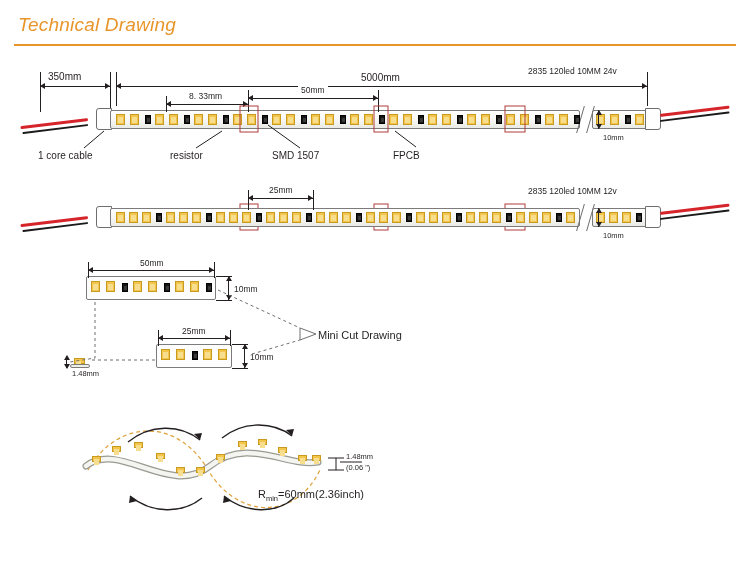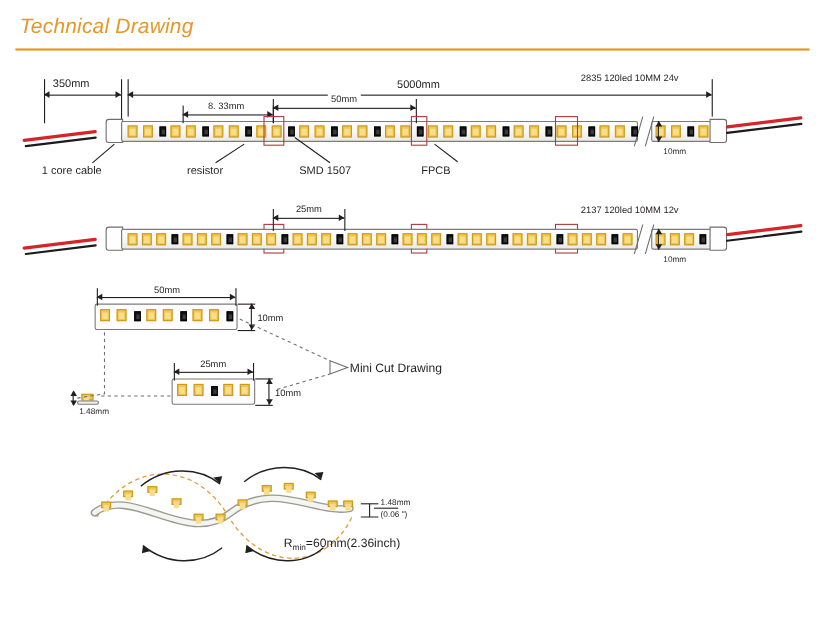--- a/index.html
+++ b/index.html
@@ -185,23 +185,23 @@
   <rect x="374" y="106" width="14" height="26" fill="none" stroke="#b03a3a" stroke-width="1"></rect>
   <rect x="505" y="106" width="20" height="26" fill="none" stroke="#b03a3a" stroke-width="1"></rect>
   <rect x="240" y="204" width="18" height="26" fill="none" stroke="#b03a3a" stroke-width="1"></rect>
   <rect x="374" y="204" width="14" height="26" fill="none" stroke="#b03a3a" stroke-width="1"></rect>
   <rect x="505" y="204" width="20" height="26" fill="none" stroke="#b03a3a" stroke-width="1"></rect>
 </svg>
 
 <div class="lbl" style="left:38px;top:150px;">1 core cable</div>
 <div class="lbl" style="left:170px;top:150px;">resistor</div>
 <div class="lbl" style="left:272px;top:150px;">SMD 1507</div>
-<div class="lbl" style="left:383px;top:150px;">FPCB</div>
-
-<div class="lbl sm" style="left:528px;top:186px;">2137  120led 10MM  12v</div>
+<div class="lbl" style="left:393px;top:150px;">FPCB</div>
+
+<div class="lbl sm" style="left:528px;top:186px;">2835  120led 10MM  12v</div>
 
 <div class="wire" style="left:20px;top:216px;width:68px;transform:rotate(-7deg);transform-origin:100% 50%;"></div>
 <div class="wire blk" style="left:22px;top:222px;width:66px;transform:rotate(-7deg);transform-origin:100% 50%;"></div>
 <div class="cap" style="left:96px;top:206px;width:16px;height:22px;border-radius:3px 0 0 3px;"></div>
 <div class="strip shade" style="left:110px;top:208px;width:470px;height:19px;"></div>
 <div class="strip shade" style="left:592px;top:208px;width:55px;height:19px;"></div>
 <div class="breakline" style="left:580px;top:204px;height:27px;transform:skewX(-16deg);"></div>
 <div class="breakline" style="left:590px;top:204px;height:27px;transform:skewX(-16deg);"></div>
 <div class="cap" style="left:645px;top:206px;width:16px;height:22px;border-radius:0 3px 3px 0;"></div>
 <div class="wire" style="left:660px;top:212px;width:70px;transform:rotate(-7deg);transform-origin:0 50%;"></div>

